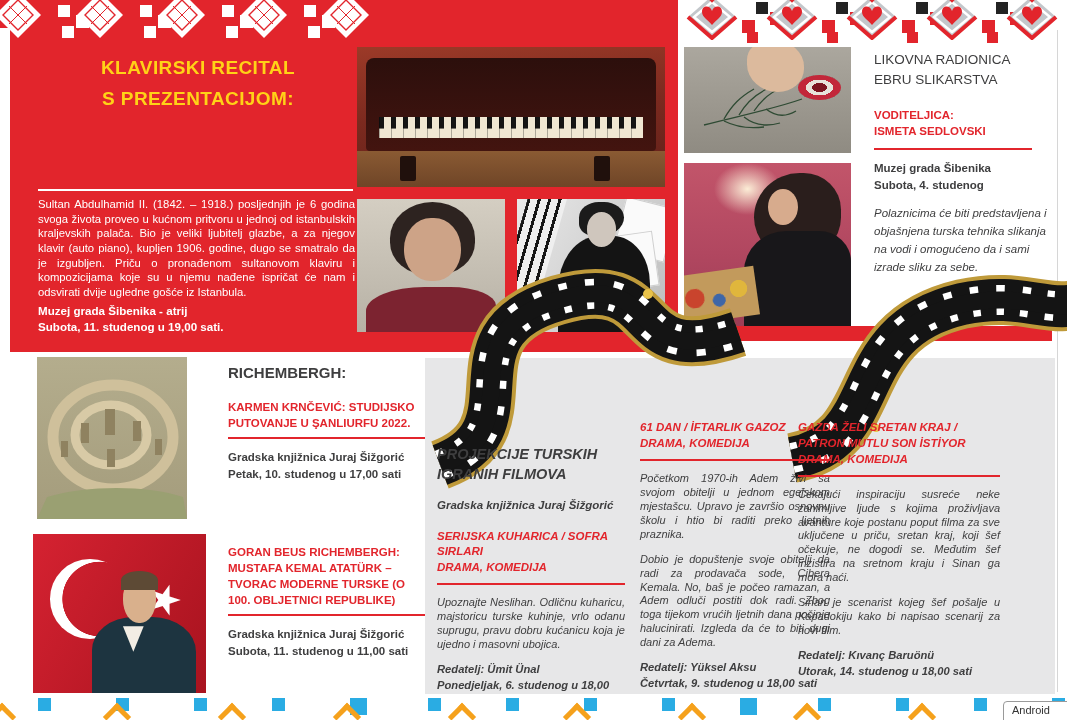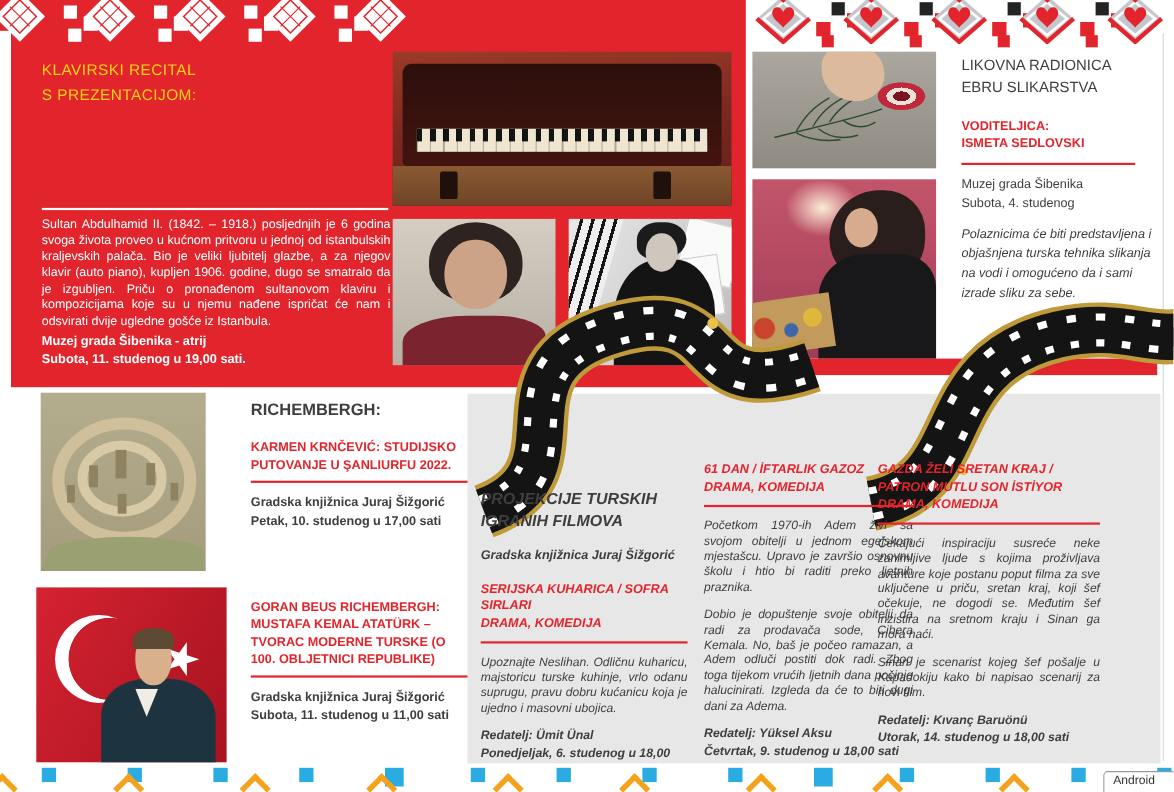--- a/index.html
+++ b/index.html
@@ -3,22 +3,22 @@
 <meta charset="utf-8">
 <style>
   html,body{margin:0;padding:0;background:#fff;}
   #canvas{position:relative;width:1067px;height:720px;overflow:hidden;background:#fff;
           font-family:"Liberation Sans",sans-serif;color:var(--dark,#3e3e3f);}
   .prelines{white-space:pre-line;}
   p:empty{display:none;}
 
   
   .red-panel{position:absolute;left:10px;top:0;width:668px;height:352px;background:var(--red,#e2252c);z-index:1;}
-  .kicker{position:absolute;left:28px;top:52px;width:320px;font-size:14px;font-weight:400;
-          color:var(--yellow,#ffd217);letter-spacing:.4px;line-height:1.65;}
+  .kicker{position:absolute;left:28px;top:52px;width:320px;font-size:19px;font-weight:700;
+          color:var(--yellow,#ffd217);letter-spacing:.4px;line-height:1.65;text-align:center;}
   .r-title{position:absolute;left:28px;top:101px;width:325px;margin:0;font-size:15.5px;font-weight:700;
            color:#fff;line-height:1.5;}
   .performers{position:absolute;left:28px;top:156px;width:325px;font-size:11.5px;font-weight:700;
               color:#fff;line-height:1.45;}
   .white-rule{position:absolute;left:28px;top:189px;width:315px;height:2px;background:#fff;}
   .r-body{position:absolute;left:28px;top:197px;width:317px;margin:0;font-size:11.3px;color:#fff;
           line-height:1.3;text-align:justify;}
   .r-venue{position:absolute;left:28px;top:303px;width:317px;font-size:11.6px;font-weight:700;color:#fff;line-height:1.4;}
 
   
@@ -64,21 +64,21 @@
   .at-suit{left:34%;top:52%;width:60%;height:52%;background:#1d3440;border-radius:40% 42% 0 0;}
   .at-collar{left:52%;top:58%;width:12%;height:16%;background:#f2ede4;clip-path:polygon(50% 100%,0 0,100% 0);}
   .at-face{left:52%;top:26%;width:19%;height:30%;background:#d9b08c;border-radius:48%;}
   .at-hairline{left:51%;top:23%;width:21%;height:12%;background:#5d4a35;border-radius:50% 50% 0 0;}
 
   
   .ws{position:absolute;left:874px;top:50px;width:181px;z-index:6;}
   .ws-title{margin:0;font-size:13.5px;font-weight:400;line-height:1.5;color:var(--dark,#3e3e3f);}
   .ws-leader{margin-top:16px;font-size:11.5px;font-weight:700;color:var(--red,#e2252c);line-height:1.45;}
   .red-rule{height:2px;background:var(--red,#e2252c);margin:8px 0 10px 0;}
-  .ws-venue,.ws-time{font-size:11.5px;font-weight:400;line-height:1.45;margin-bottom:12px;}
+  .ws-venue,.ws-time{font-size:11.5px;font-weight:700;line-height:1.45;margin-bottom:12px;}
   .ws-note{font-size:11.5px;font-style:italic;line-height:1.55;}
   .red-bar{position:absolute;left:684px;top:326px;width:368px;height:15px;background:var(--red,#e2252c);z-index:3;}
 
   
   .lectures{position:absolute;left:228px;top:364px;width:197px;z-index:6;}
   .lec-heading{margin:0;font-size:15px;font-weight:700;color:var(--dark,#3e3e3f);}
   .lec-title{font-size:11.5px;font-weight:700;color:var(--red,#e2252c);line-height:1.4;}
   .lec-item1{margin-top:18px;}
   .lec-item2{margin-top:60px;}
   .lec-venue{font-size:11.5px;font-weight:600;line-height:1.5;}

